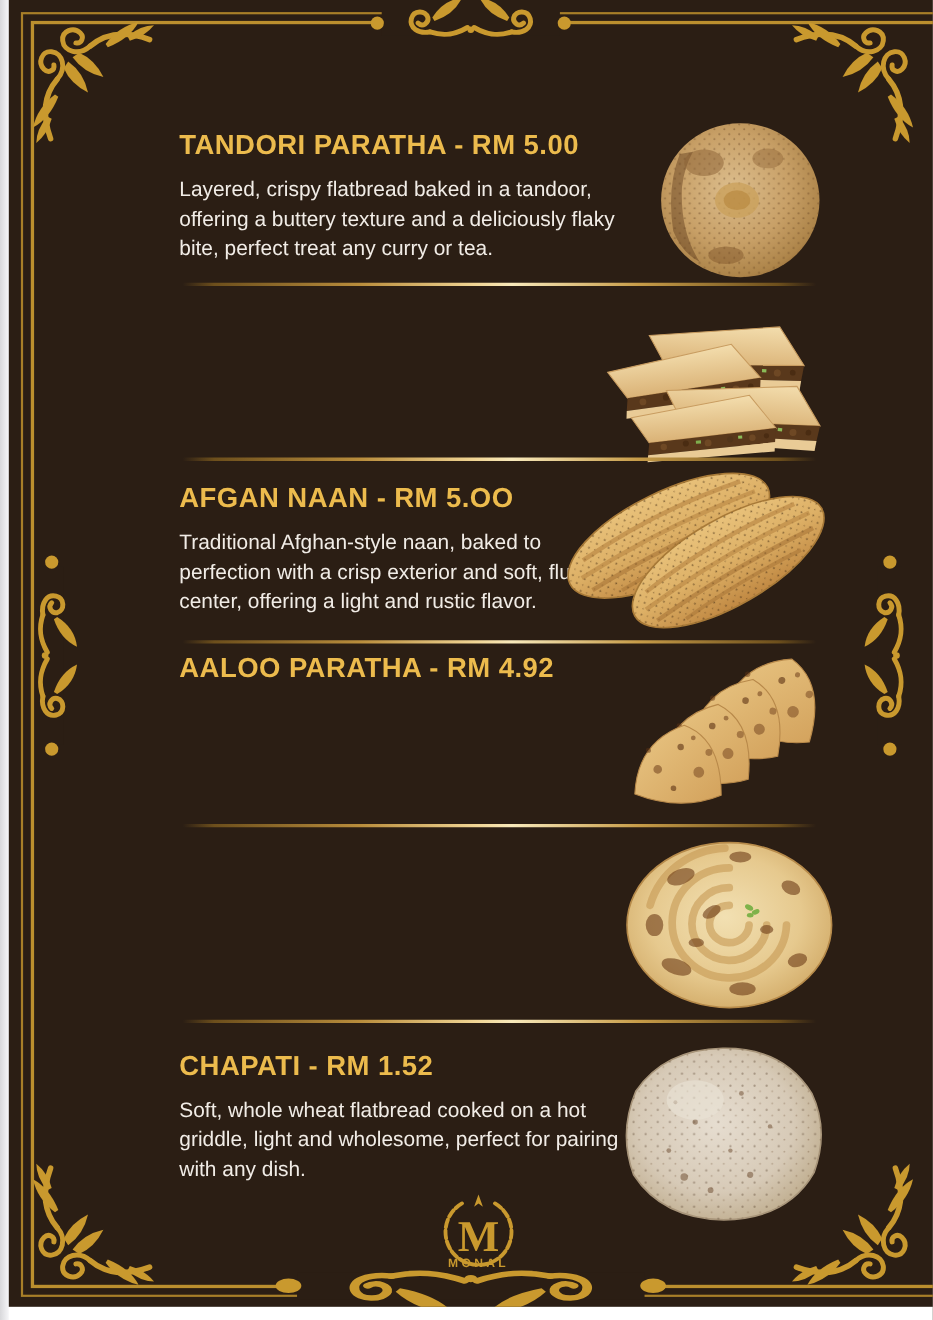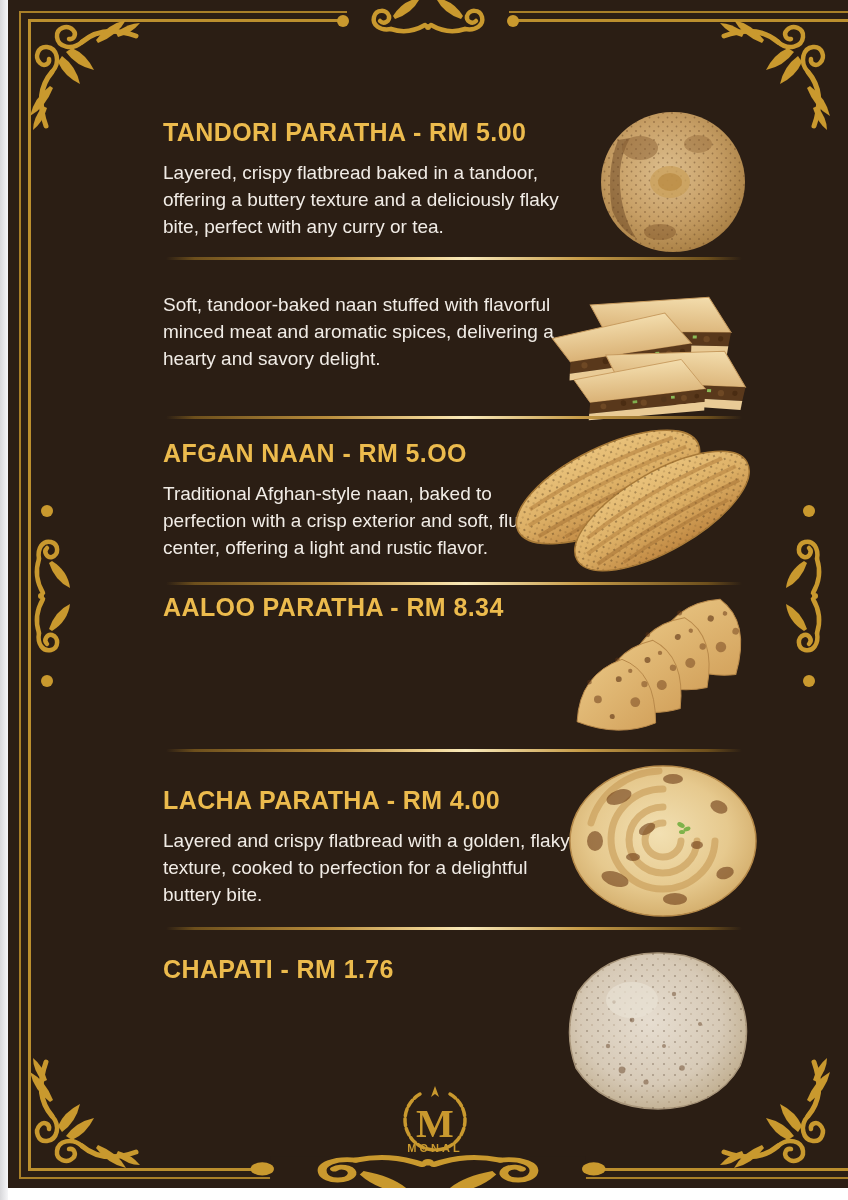--- a/index.html
+++ b/index.html
@@ -166,21 +166,21 @@
       <path d="M58,27 c-11,2 -19,-4 -17,-12 c2,-8 13,-8 15,-1 c1,5 -5,9 -9,5"></path>
       <path d="M58,27 C70,31 80,30 92,23"></path>
       <path d="M132,27 c11,2 19,-4 17,-12 c-2,-8 -13,-8 -15,-1 c-1,5 5,9 9,5"></path>
       <path d="M132,27 C120,31 110,30 98,23"></path>
       </g>
   </svg>
 
   <div class="sec" style="top:104px;height:154px">
     <div class="txt" style="position:absolute;left:0;top:14px">
       <h2 class="ttl">TANDORI PARATHA - RM 5.00</h2>
-      <p class="dsc">Layered, crispy flatbread baked in a tandoor, offering a buttery texture and a deliciously flaky bite, perfect with any curry or tea.</p>
+      <p class="dsc">Layered, crispy flatbread baked in a tandoor, offering a buttery texture and a deliciously flaky bite, perfect treat any curry or tea.</p>
     </div>
     <svg class="food" style="left:435px;top:6px" width="150" height="145" viewBox="0 0 150 145">
       <defs>
         <radialGradient id="tg" cx="45%" cy="42%" r="65%">
           <stop offset="0%" stop-color="#dcbd8c"></stop>
             <stop offset="55%" stop-color="#c8a067"></stop>
           <stop offset="88%" stop-color="#ad8449"></stop>
             <stop offset="100%" stop-color="#8f6736"></stop>
         </radialGradient>
         <pattern id="tp" width="9" height="9" patternUnits="userSpaceOnUse">
@@ -195,21 +195,20 @@
       <ellipse cx="100" cy="34" rx="14" ry="9" fill="#8a5f33" opacity="0.4"></ellipse>
       <ellipse cx="62" cy="122" rx="16" ry="8" fill="#7c5229" opacity="0.45"></ellipse>
       <ellipse cx="72" cy="72" rx="20" ry="16" fill="#caa15c" opacity="0.8"></ellipse>
       <ellipse cx="72" cy="72" rx="12" ry="9" fill="#b98a42" opacity="0.7"></ellipse>
     </svg>
     <div class="divider"></div>
   </div>
 
   <div class="sec" style="top:258px;height:159px">
     <div class="txt" style="position:absolute;left:0;top:21px">
-      <p class="dsc">Soft, tandoor-baked naan stuffed with flavorful minced meat and aromatic spices, delivering a hearty and savory delight.</p>
     </div>
     <svg class="food" style="left:382px;top:25px" width="220" height="130" viewBox="0 0 220 130">
       <defs>
         <linearGradient id="kb" x1="0" y1="0" x2="0" y2="1">
           <stop offset="0%" stop-color="#f3ddad"></stop>
             <stop offset="100%" stop-color="#dab276"></stop>
         </linearGradient>
         <g id="kw">
           <path d="M0,14 L118,0 L142,34 L16,40 Z" fill="url(#kb)" stroke="#c89c60" stroke-width="1"></path>
           <ellipse cx="60" cy="16" rx="26" ry="8" fill="#e8c械" opacity="0"></ellipse>
@@ -259,21 +258,21 @@
         </g>
       </defs>
       <use href="#an" transform="translate(96,62) rotate(-26)"></use>
       <use href="#an" transform="translate(150,86) rotate(-30) scale(0.98)"></use>
     </svg>
     <div class="divider"></div>
   </div>
 
   <div class="sec" style="top:583px;height:167px">
     <div class="txt" style="position:absolute;left:0;top:10px">
-      <h2 class="ttl">AALOO PARATHA - RM 8.34</h2>
+      <h2 class="ttl">AALOO PARATHA - RM 4.92</h2>
     </div>
     <svg class="food" style="left:412px;top:2px" width="190" height="146" viewBox="0 0 190 146">
       <defs>
         <linearGradient id="pg" x1="0" y1="0" x2="1" y2="1">
           <stop offset="0%" stop-color="#e9c684"></stop>
             <stop offset="100%" stop-color="#d3a25c"></stop>
         </linearGradient>
         <g id="pp">
           <path d="M0,62 Q4,14 48,0 Q82,14 80,66 Q42,80 0,62 Z" fill="url(#pg)" stroke="#b8894a" stroke-width="1"></path>
           <circle cx="22" cy="40" r="4" fill="#6f3f1c" opacity="0.55"></circle>
@@ -287,24 +286,20 @@
       </defs>
       <use href="#pp" transform="translate(96,2) rotate(14) scale(1.05)"></use>
       <use href="#pp" transform="translate(62,26) rotate(8)"></use>
       <use href="#pp" transform="translate(30,52) rotate(4)"></use>
       <use href="#pp" transform="translate(0,76) rotate(-2) scale(0.98)"></use>
     </svg>
     <div class="divider"></div>
   </div>
 
   <div class="sec" style="top:750px;height:178px">
-    <div class="txt" style="position:absolute;left:0;top:36px">
-      <h2 class="ttl">LACHA PARATHA - RM 4.00</h2>
-      <p class="dsc">Layered and crispy flatbread with a golden, flaky texture, cooked to perfection for a delightful buttery bite.</p>
-    </div>
     <svg class="food" style="left:400px;top:13px" width="200" height="155" viewBox="0 0 200 155">
       <defs>
         <radialGradient id="lg" cx="48%" cy="45%" r="62%">
           <stop offset="0%" stop-color="#f2e0b2"></stop>
             <stop offset="60%" stop-color="#e6c98e"></stop>
           <stop offset="100%" stop-color="#cfa763"></stop>
         </radialGradient>
       </defs>
       <ellipse cx="100" cy="78" rx="93" ry="75" fill="url(#lg)" stroke="#b68a4a" stroke-width="1.5"></ellipse>
       <g fill="none" stroke="#c79a55" stroke-width="7" opacity="0.6" stroke-linecap="round">
@@ -329,21 +324,22 @@
         <ellipse cx="118" cy="62" rx="4" ry="2.4" transform="rotate(30 118 62)"></ellipse>
         <ellipse cx="124" cy="66" rx="3.6" ry="2.2" transform="rotate(-20 124 66)"></ellipse>
         <ellipse cx="119" cy="69" rx="3" ry="2"></ellipse>
       </g>
     </svg>
     <div class="divider"></div>
   </div>
 
   <div class="sec" style="top:928px;height:157px">
     <div class="txt" style="position:absolute;left:0;top:27px">
-      <h2 class="ttl">CHAPATI - RM 1.76</h2>
+      <h2 class="ttl">CHAPATI - RM 1.52</h2>
+      <p class="dsc">Soft, whole wheat flatbread cooked on a hot griddle, light and wholesome, perfect for pairing with any dish.</p>
     </div>
     <svg class="food" style="left:399px;top:22px" width="190" height="162" viewBox="0 0 190 162">
       <defs>
         <radialGradient id="cg" cx="46%" cy="44%" r="64%">
           <stop offset="0%" stop-color="#e6ddd0"></stop>
             <stop offset="62%" stop-color="#d7cab7"></stop>
           <stop offset="100%" stop-color="#bba887"></stop>
         </radialGradient>
         <pattern id="cp" width="11" height="11" patternUnits="userSpaceOnUse">
           <circle cx="3" cy="4" r="1" fill="#5b4330" opacity="0.4"></circle>

